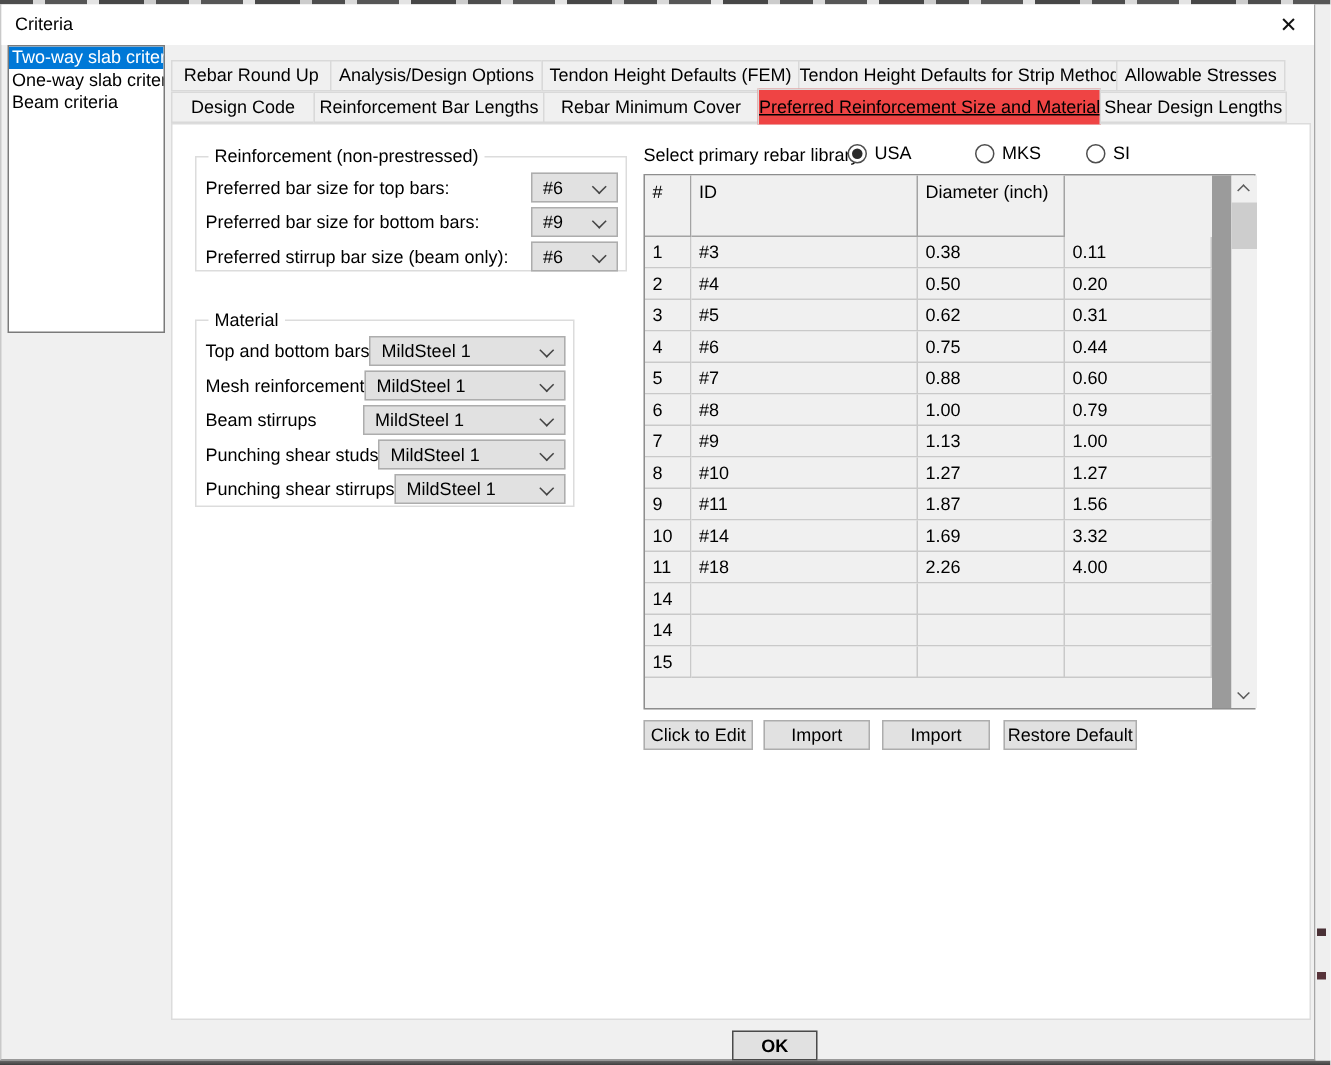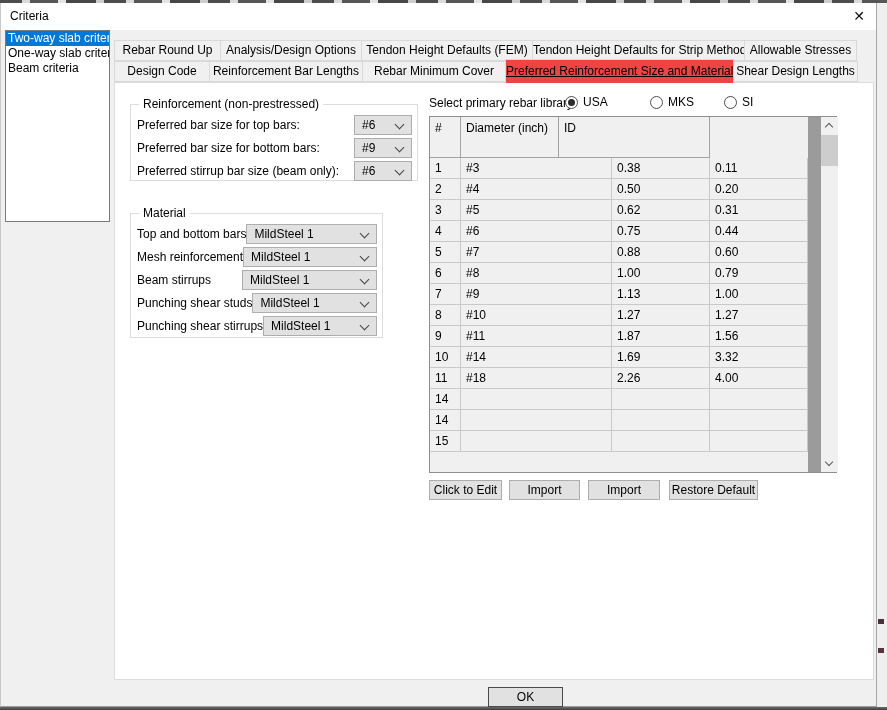--- a/index.html
+++ b/index.html
@@ -70,22 +70,22 @@
   .sb-btn { position:absolute; left:0; width:17px; height:17px; }
   .sb-up { top:0; } .sb-down { bottom:0; }
   .sb-chev { position:absolute; left:5px; width:6px; height:6px; border-right:1.4px solid #5a5a5a; border-bottom:1.4px solid #5a5a5a; }
   .sb-up .sb-chev { top:7px; transform:rotate(-135deg); }
   .sb-down .sb-chev { top:4px; transform:rotate(45deg); }
   .sb-thumb { position:absolute; left:0; top:18px; width:17px; height:31px; background:#cdcdcd; }
 
   
   .btn { position:absolute; height:20px; background:#e1e1e1; border:1px solid #adadad; font-family:"Liberation Sans",sans-serif; font-size:12px; text-align:center; }
   .grid-buttons { position:absolute; left:314px; top:397px; height:20px; width:440px; }
-  .ok-btn { position:absolute; left:487px; top:684px; width:75px; height:20px; background:#e1e1e1; border:1px solid #4a4a4a;
-    font-family:"Liberation Sans",sans-serif; font-size:12px; text-align:center; }
+  .ok-btn { position:absolute; left:487px; top:684px; width:57px; height:20px; background:#e1e1e1; border:1px solid #4a4a4a;
+    font-family:"Liberation Sans",sans-serif; font-size:12px; text-align:center;font-weight:bold; }
 </style>
 </head>
 <body>
 
 <div class="screen">
   <div class="top-strip"></div>
 
   <div class="dialog">
     <div class="titlebar">
       <div class="title-text">Criteria</div>
@@ -169,22 +169,22 @@
               <span class="rlab">MKS</span>
             </span><span class="ropt" style="left: 295px;">
               <span class="radio"></span>
               <span class="rlab">SI</span>
             </span></span>
       </div>
 
       <div class="grid">
         <div class="ghead">
             <div class="hcell" style="width: 31px;">#</div>
+            <div class="hcell" style="width: 151px;">ID</div>
             <div class="hcell" style="width: 98px;">Diameter (inch)</div>
-            <div class="hcell" style="width: 151px;">ID</div>
           </div>
         <div class="gbody">
             <div class="trow">
               <div class="cell" style="width: 31px;">1</div>
               <div class="cell" style="width: 151px;">#3</div>
               <div class="cell" style="width: 98px;">0.38</div>
               <div class="cell" style="width: 98px;">0.11</div>
             </div>
             <div class="trow">
               <div class="cell" style="width: 31px;">2</div>

